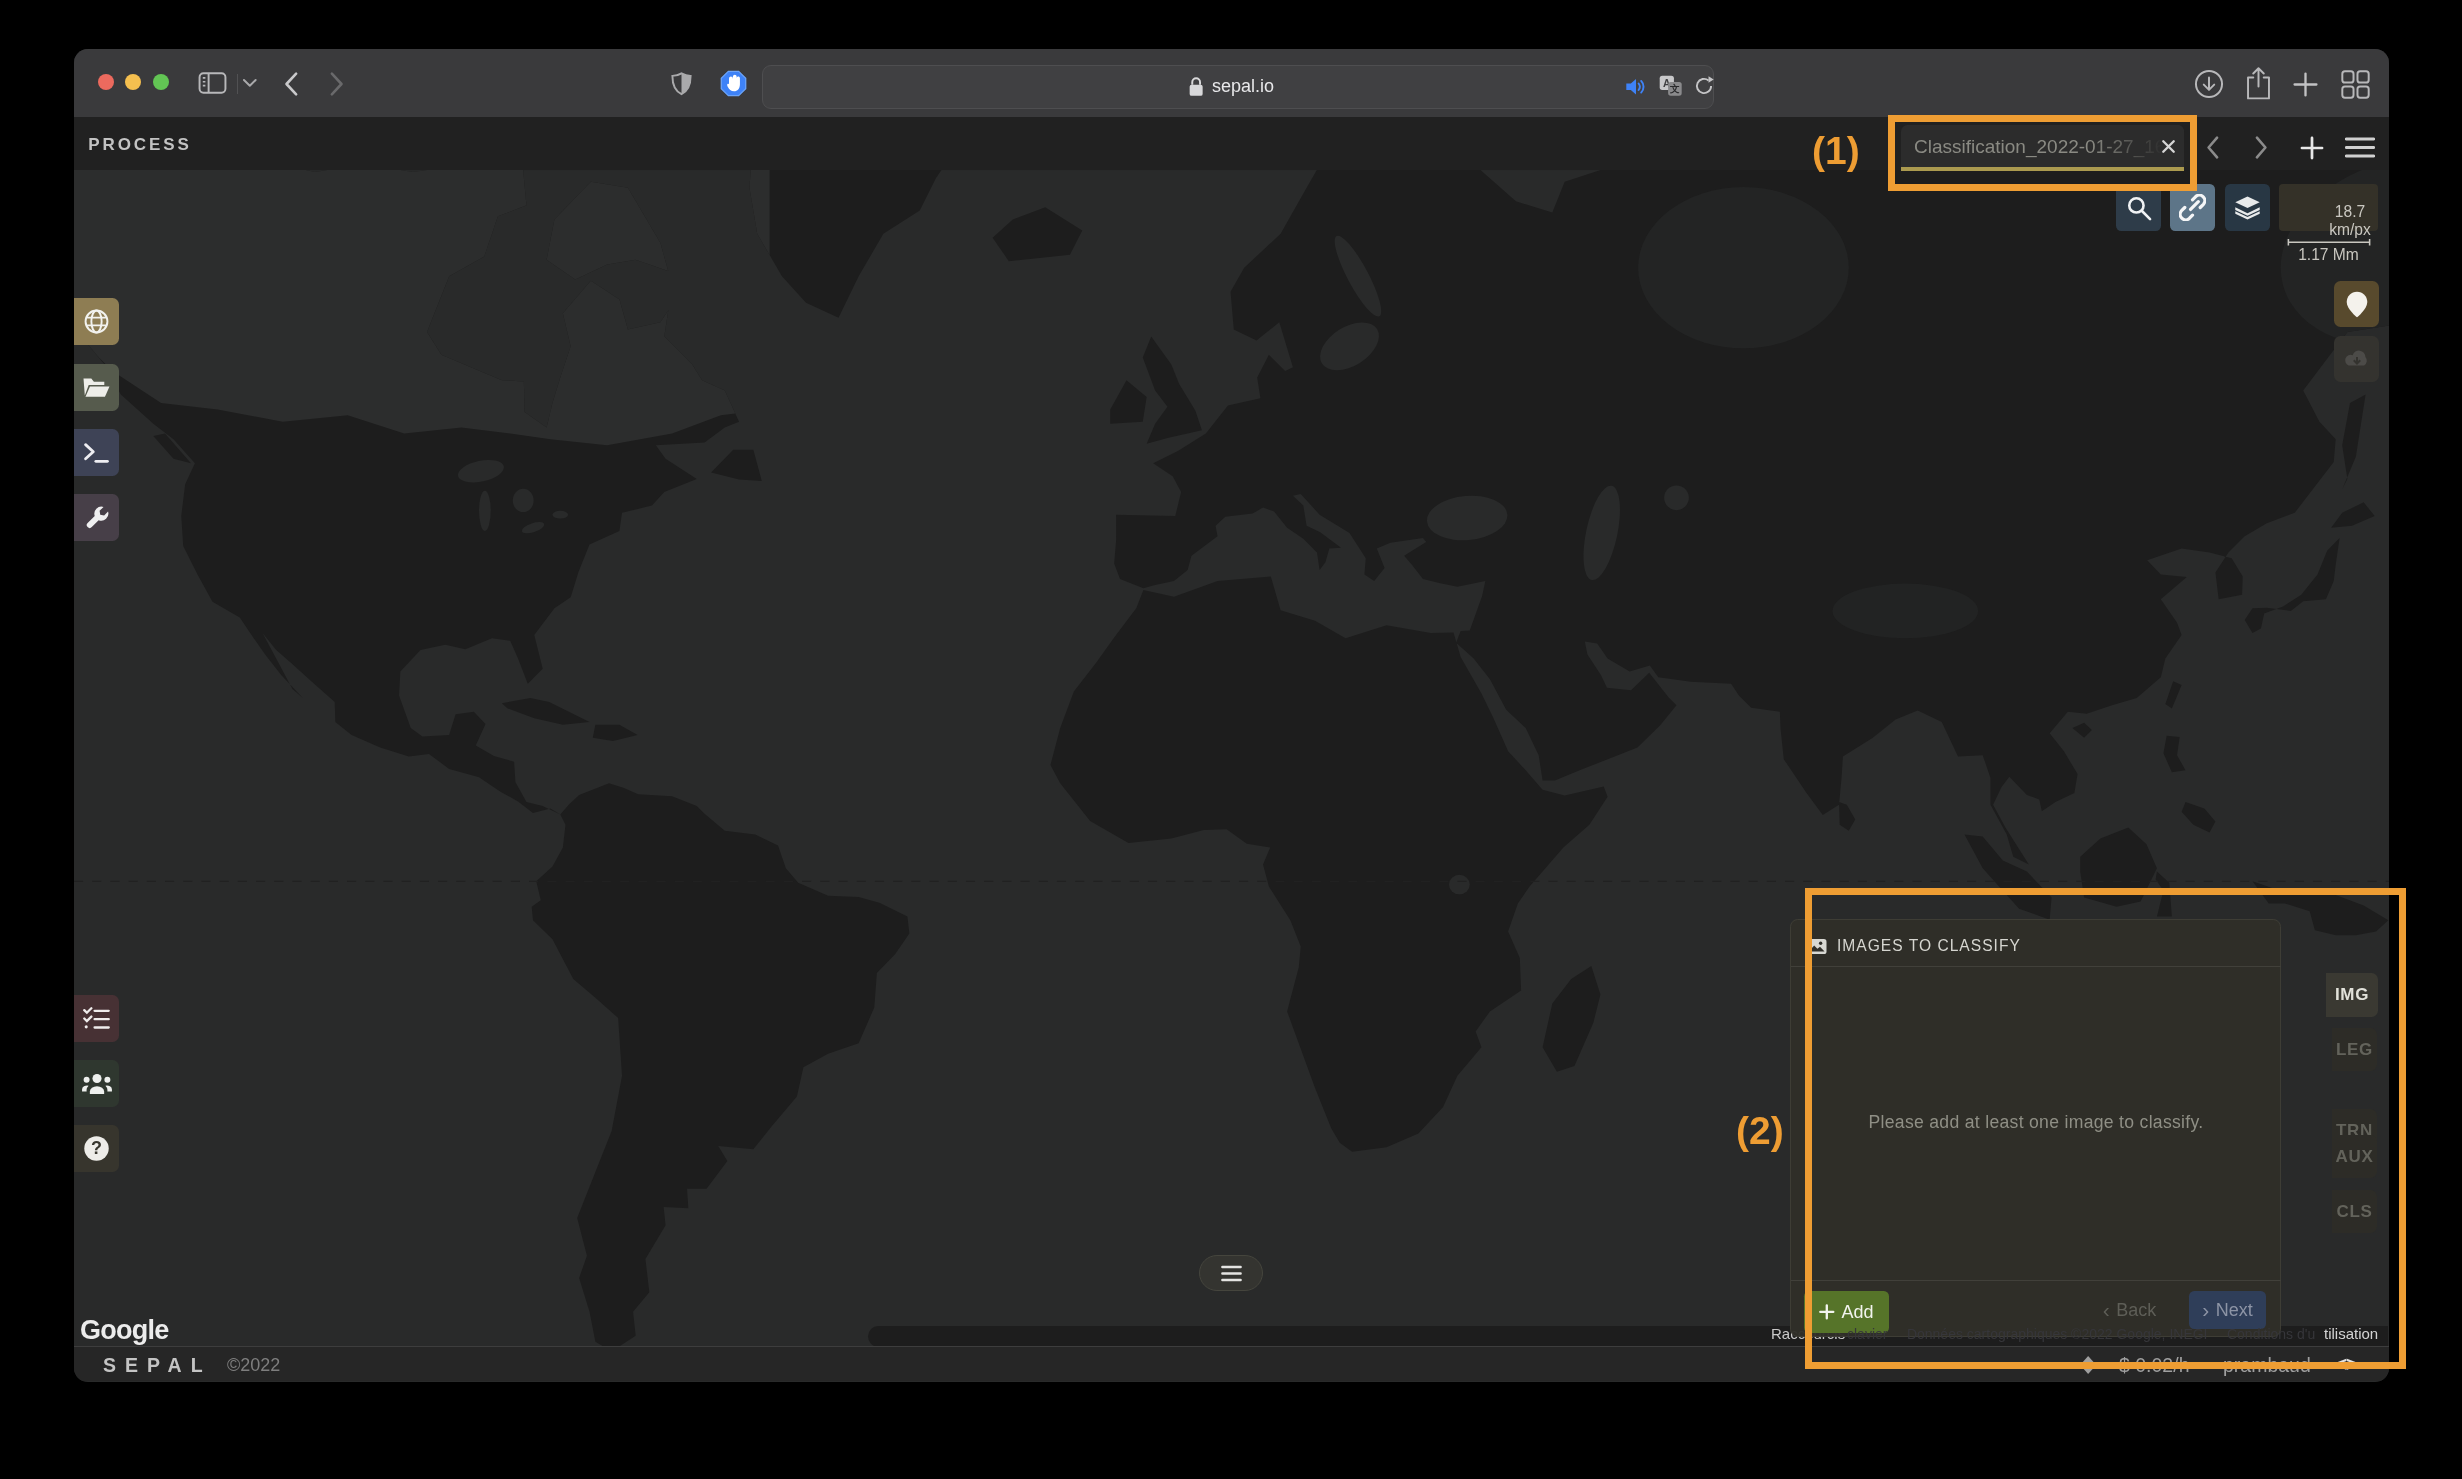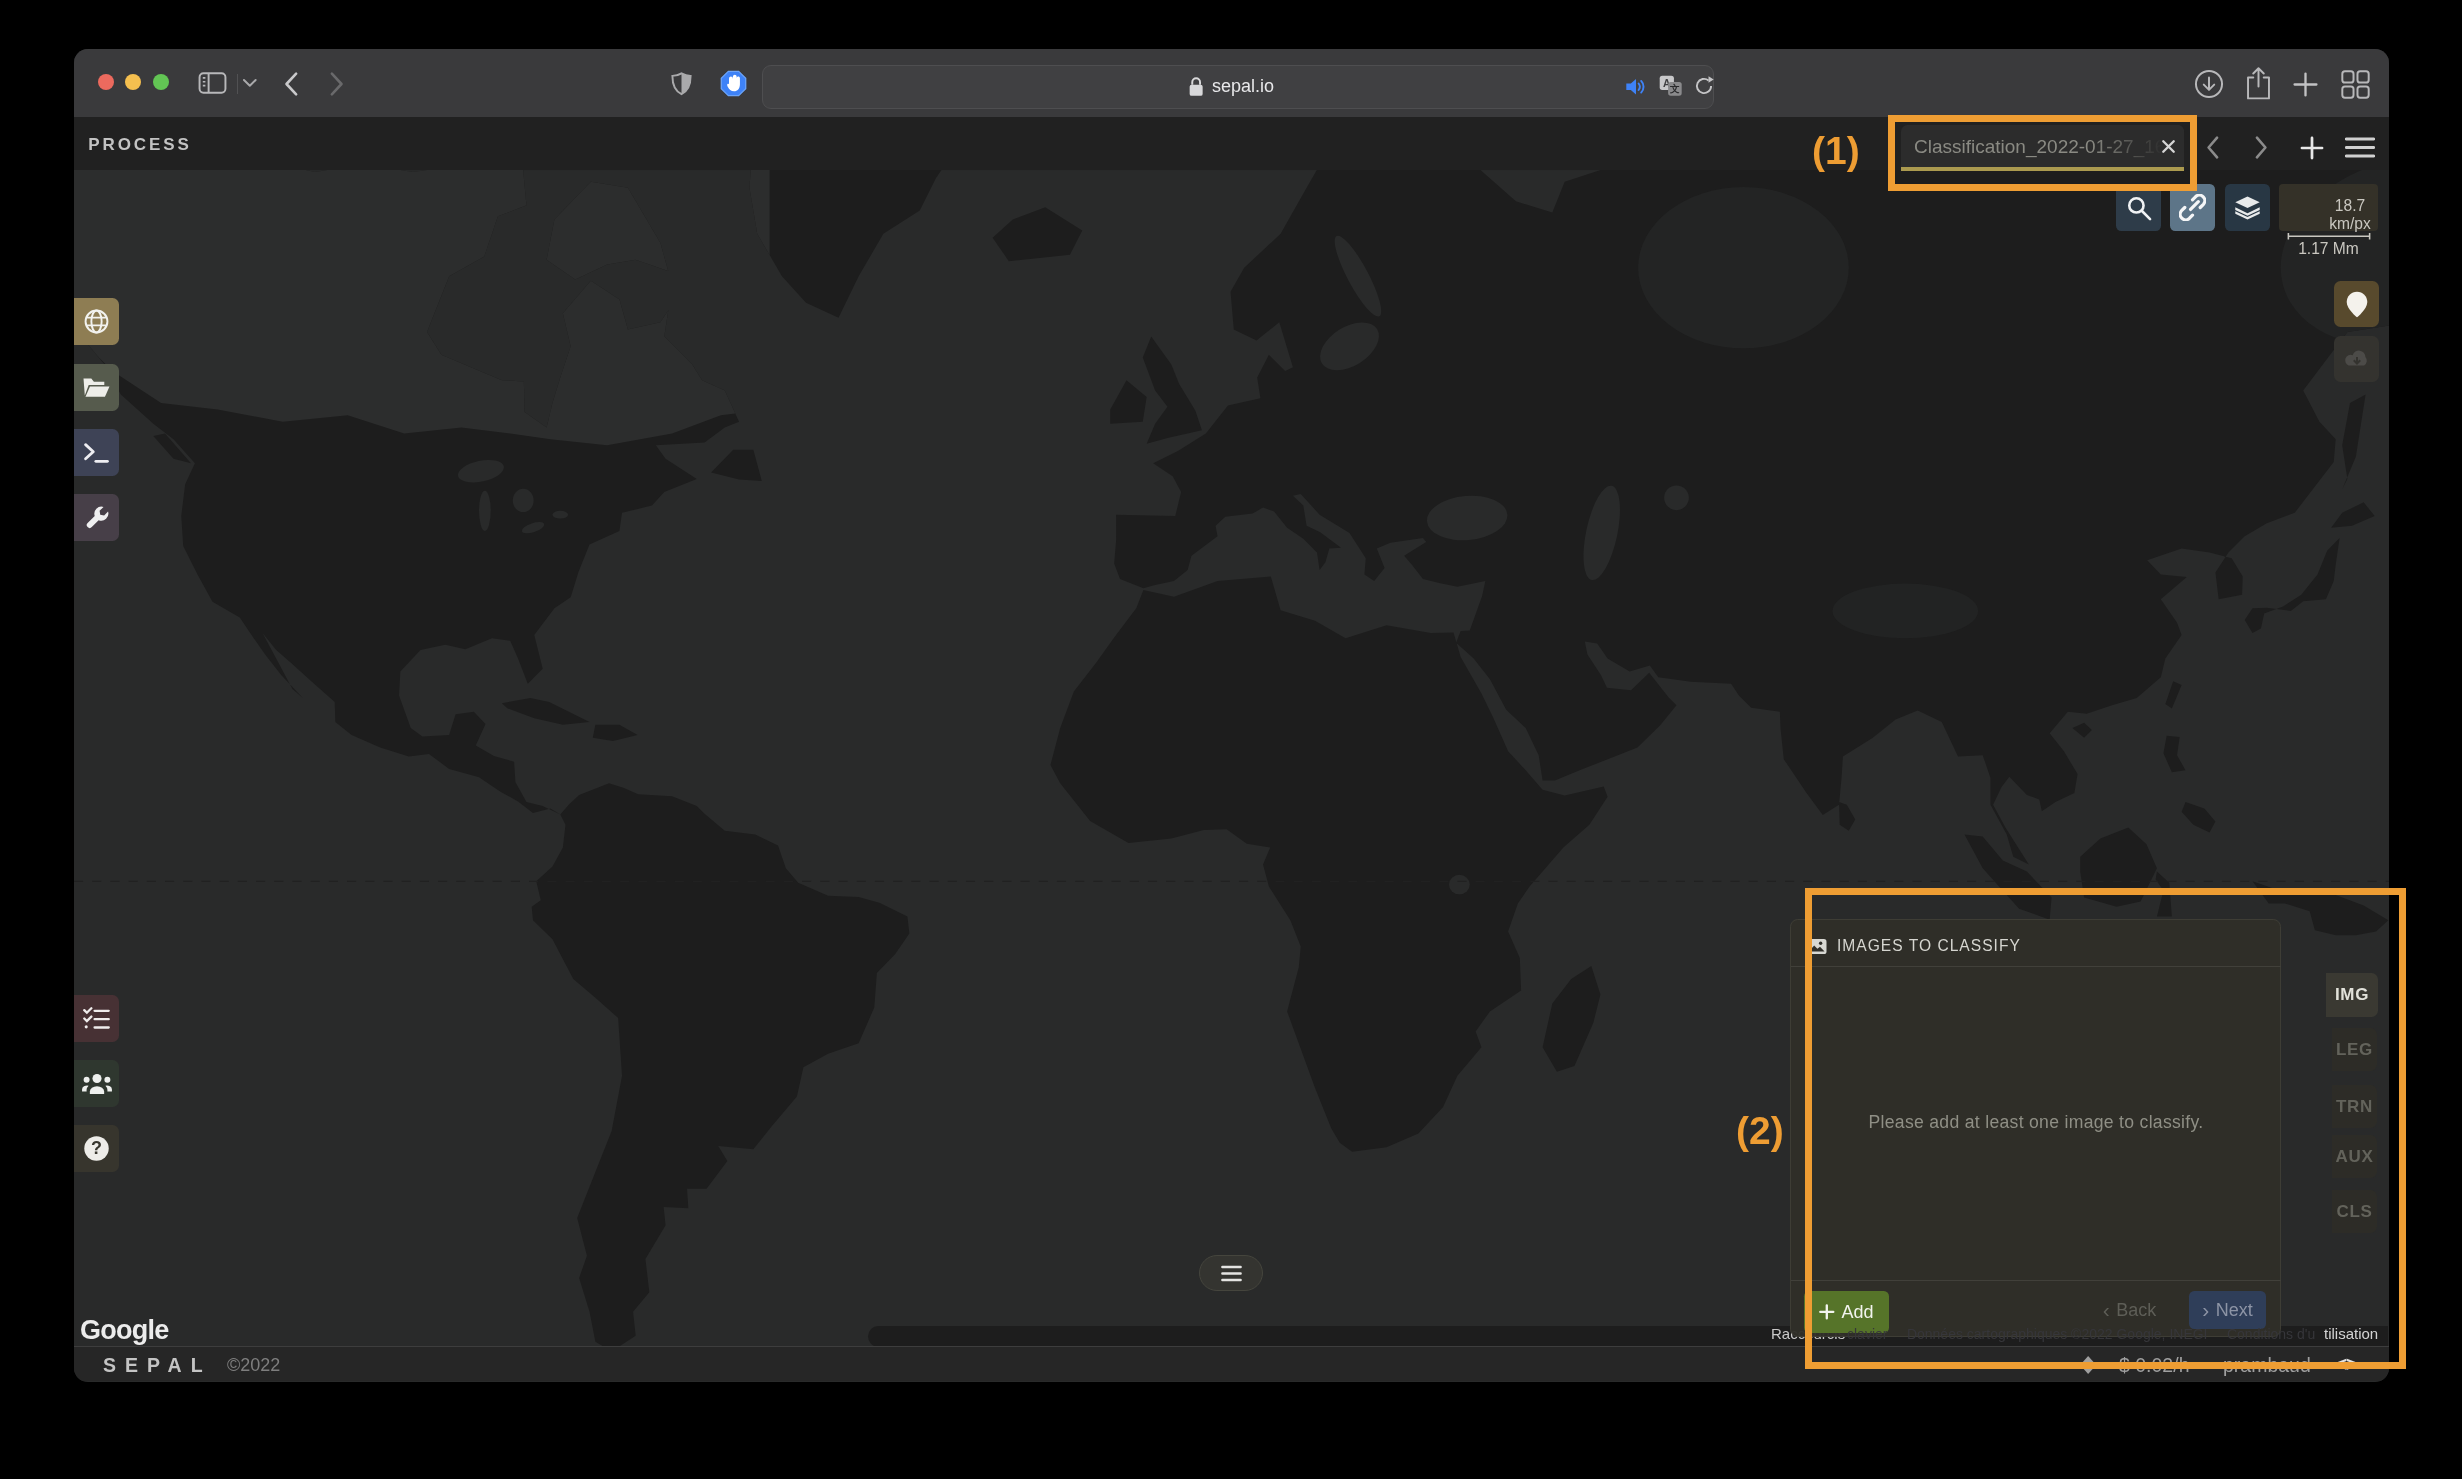--- a/index.html
+++ b/index.html
@@ -227,21 +227,21 @@
       </svg>
 </div>
 <div class="mapbtn" style="left:2151px;background:#283744;">
   <svg width="27" height="26" viewBox="0 0 42 40" fill="#e8eaeb">
         <path d="M21 2 L40 11 L21 20 L2 11 Z"></path>
         <path d="M2 19 L21 28 L40 19 L40 23 L21 32 L2 23 Z"></path>
         <path d="M2 29 L21 38 L40 29 L40 33 L21 42 L2 33 Z" transform="translate(0,-4)"></path>
       </svg>
 </div>
 <div class="abs" style="left:2205px;top:135px;width:99px;height:47px;background:#343128;border-radius:3.9px;color:#c9c7c0;font-size:15.6px;text-align:center;">
-  <div style="margin-top:13px;padding-left:43px;">18.7 km/px</div>
+  <div style="margin-top:19px;padding-left:43px;">18.7 km/px</div>
   <svg width="84" height="6.5" viewBox="0 0 129 10" style="display:block;margin:0 auto;">
         <path d="M2 0 V10 M2 5 H127 M127 0 V10" stroke="#c9c7c0" stroke-width="2.4" fill="none"></path>
       </svg>
   <div>1.17 Mm</div>
 </div>
 <div class="abs" style="left:1125px;top:1206px;width:64px;height:36px;background:#343430;border:1.3px solid #45453d;border-radius:18px;">
   <svg class="abs" style="left:21px;top:9px" width="21" height="17" viewBox="0 0 32 26" stroke="#e4e4e2" stroke-width="3.6" stroke-linecap="round">
         <path d="M2 3 H30 M2 13 H30 M2 23 H30"></path>
       </svg>
 </div>
@@ -268,21 +268,21 @@
   <div class="abs" style="left:296px;top:371px;width:85px;height:38px;color:#5e5e57;font-size:18px;display:flex;align-items:center;justify-content:center;">
     <span style="font-size:21px;margin-right:6.5px;">‹</span>Back
   </div>
   <div class="abs" style="left:398px;top:371px;width:77px;height:38px;background:#2f3e59;border-radius:5.2px;color:#8d94a5;font-size:18px;display:flex;align-items:center;justify-content:center;">
     <span style="font-size:21px;margin-right:6.5px;">›</span>Next
   </div>
 </div>
 <div class="abs" style="left:1773px;top:1277px;font-size:14px;color:#36363a;white-space:nowrap;">clavier&nbsp;&nbsp;&nbsp;&nbsp;&nbsp;Données cartographiques ©2022 Google, INEGI&nbsp;&nbsp;&nbsp;&nbsp;&nbsp;Conditions d'u</div>
 <div class="tabR" style="left:2252px;top:924px;width:52px;height:44px;background:#3a3932;color:#e2e2da;">IMG</div>
 <div class="tabR" style="left:2258px;top:979px;">LEG</div>
-<div class="tabR" style="left:2258px;top:1036px;">TRN</div>
+<div class="tabR" style="left:2258px;top:1060px;">TRN</div>
 <div class="tabR" style="left:2258px;top:1086px;">AUX</div>
 <div class="tabR" style="left:2258px;top:1141px;">CLS</div>
 
   <div id="footer">
   <div class="abs" style="left:29px;top:7.2px;font-size:19.5px;font-weight:bold;letter-spacing:9px;color:#c4c4c4;">SEPAL</div>
   <div class="abs" style="left:153px;top:7.8px;font-size:18px;color:#7e7e7e;">©2022</div>
   <svg class="abs" style="left:2007px;top:8.5px" width="14.3" height="18" viewBox="0 0 22 28" fill="#9f9f9f">
         <path d="M11 0 L20 10 H2 Z"></path>
         <path d="M11 28 L2 18 H20 Z"></path>
       </svg>

